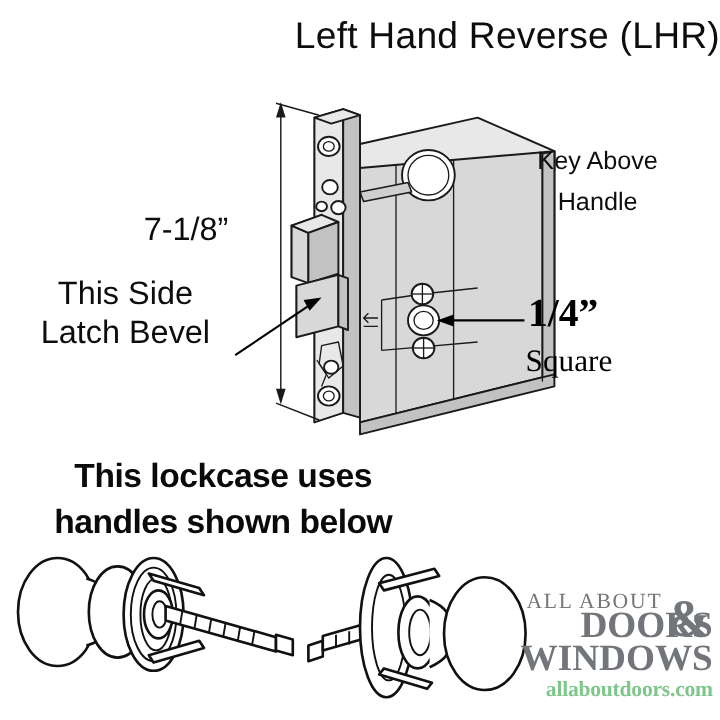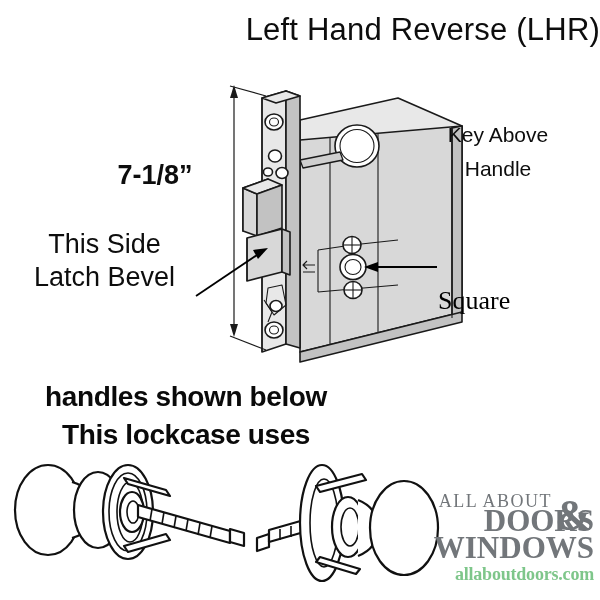--- a/index.html
+++ b/index.html
@@ -24,25 +24,25 @@
     left: 0; top: 12px;
     width: 600px;
     text-align: right;
     font-size: 31px;
     font-weight: 400;
     letter-spacing: 0.2px;
     color: #0d0d0d;
   }
 
   #dim-label {
-    left: 85px; top: 160px;
+    left: 85px; top: 176px;
     width: 140px;
     text-align: center;
     font-size: 27px;
-    font-weight: 700;
+    font-weight: 400;
     color: #0d0d0d;
   }
 
   #latch-label {
     left: 2px; top: 228px;
     width: 205px;
     text-align: center;
     font-size: 27px;
     line-height: 33px;
     font-weight: 400;
@@ -300,25 +300,26 @@
   <div class="abs" id="latch-label">
     <div>This Side</div>
     <div>Latch Bevel</div>
   </div>
 
   <div class="abs" id="key-label">
     <div>Key Above</div>
     <div>Handle</div>
   </div>
 
+  <div class="abs" id="quarter-label">1/4”</div>
   <div class="abs" id="square-label">Square</div>
 
   <div class="abs" id="handles-note">
+    <div>This lockcase uses</div>
     <div>handles shown below</div>
-    <div>This lockcase uses</div>
   </div>
 
   <div class="abs" id="logo">
     <div class="amp">&amp;</div>
     <div class="l1">ALL ABOUT</div>
     <div class="l2">DOORS</div>
     <div class="l3">WINDOWS</div>
     <div class="url">allaboutdoors.com</div>
   </div>
 

